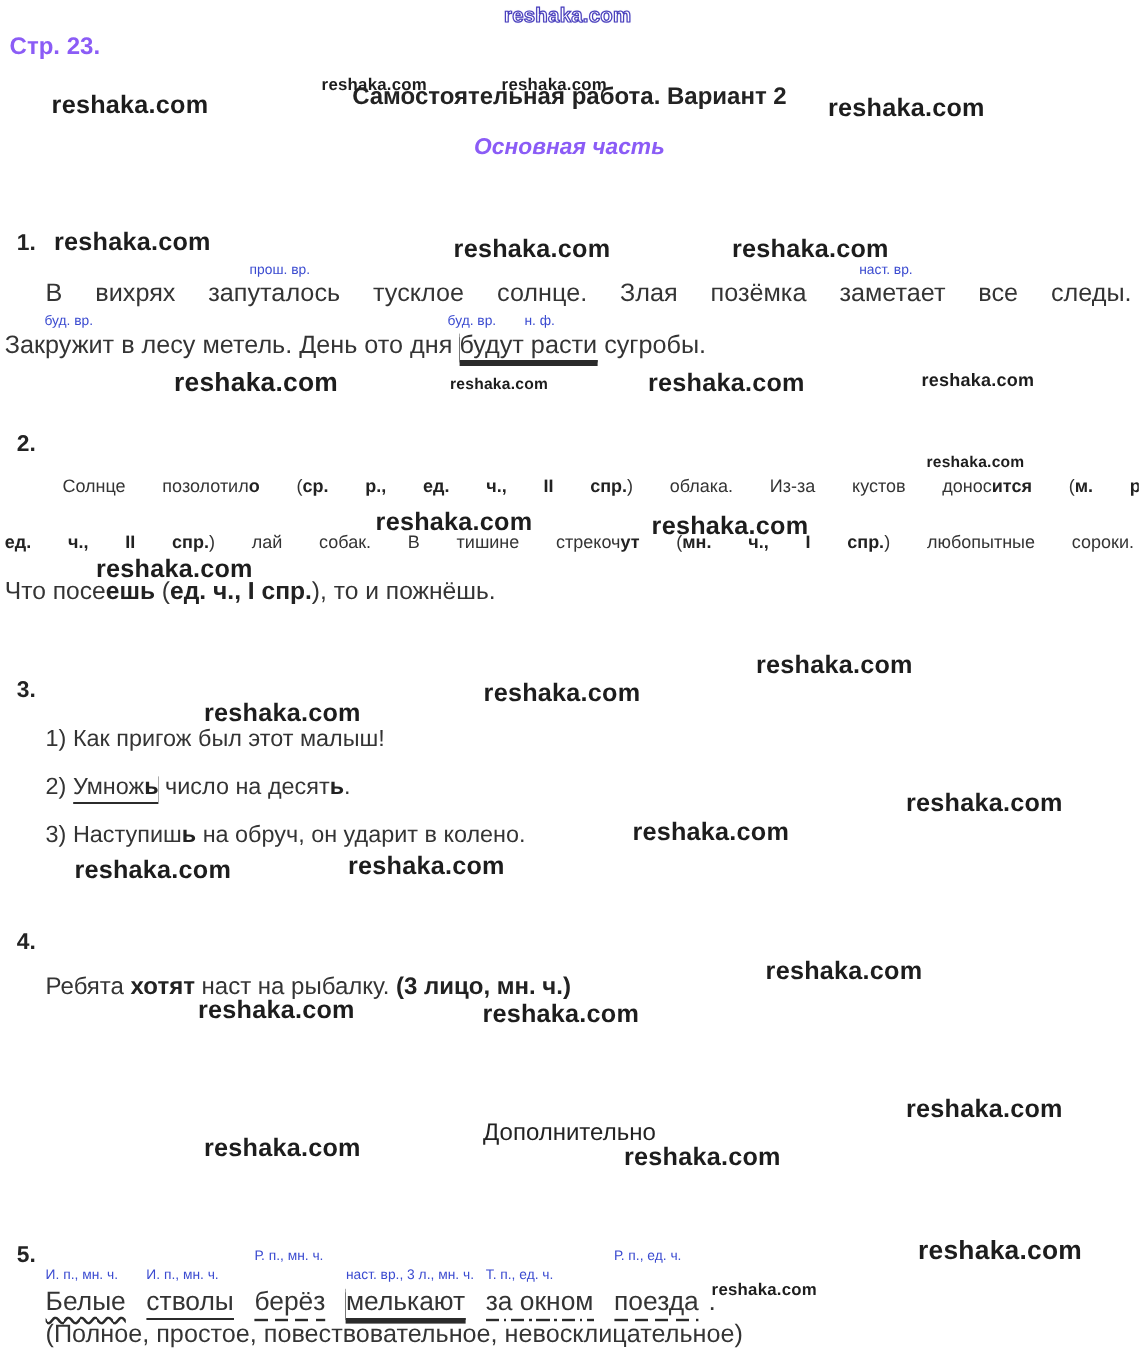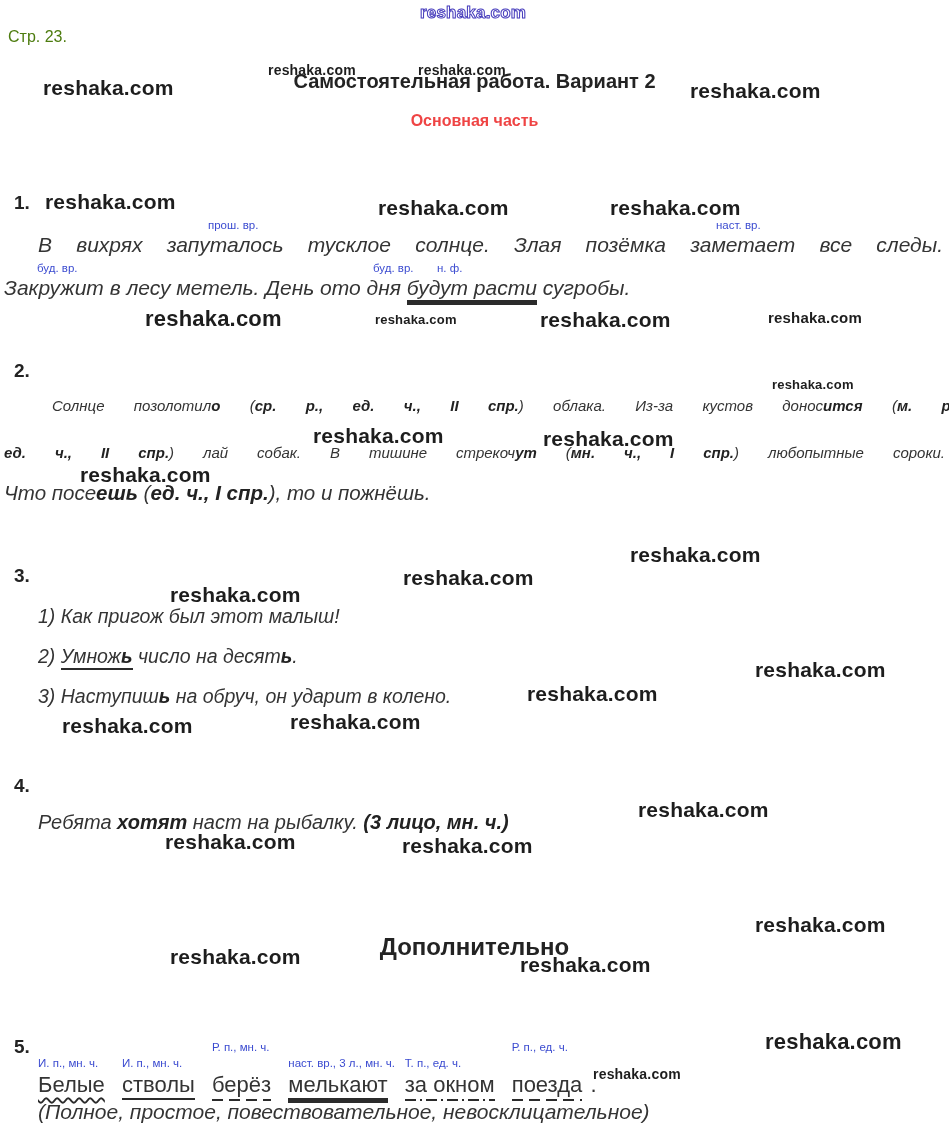--- a/index.html
+++ b/index.html
@@ -19,29 +19,29 @@
     color:#1d1d1d;
     white-space:nowrap;
     letter-spacing:0.2px;
   }
   .wm-outline {
     color:#ffffff;
     -webkit-text-stroke:1px #4a40bd;
     text-shadow:0 0 1px #6a60d6;
   }
   
-  .page-label { top:28px; left:8px; font-size:16px; font-weight:normal; color:#4d7c0f; }
+  .page-label { top:28px; left:8px; font-size:20px; font-weight:bold; color:#8b5cf6; }
   .centered { left:0; right:0; text-align:center; }
   .title { top:70px; font-size:20px; font-weight:bold; color:#232323; }
-  .subtitle { top:112px; font-size:16px; font-weight:bold; color:#ef4444; }
-  .extra-title { top:933px; font-size:24px; font-weight:bold; color:#232323; }
+  .subtitle { top:112px; font-size:19px; font-weight:bold; color:#8b5cf6;font-style:italic; }
+  .extra-title { top:933px; font-size:20px; font-weight:normal; color:#232323; }
   
   .num { position:absolute; left:14px; font-weight:bold; font-size:19px; color:#232323; }
   
-  .txt { position:absolute; color:#343434; white-space:nowrap;font-style:italic; }
+  .txt { position:absolute; color:#343434; white-space:nowrap; }
   .jst { white-space:normal; text-align:justify; text-align-last:justify; }
   .b { font-weight:bold; color:#222; }
   
   .blue {
     position:absolute;
     color:#3b4bd0;
     font-size:11.5px;
     white-space:nowrap;
   }
   

